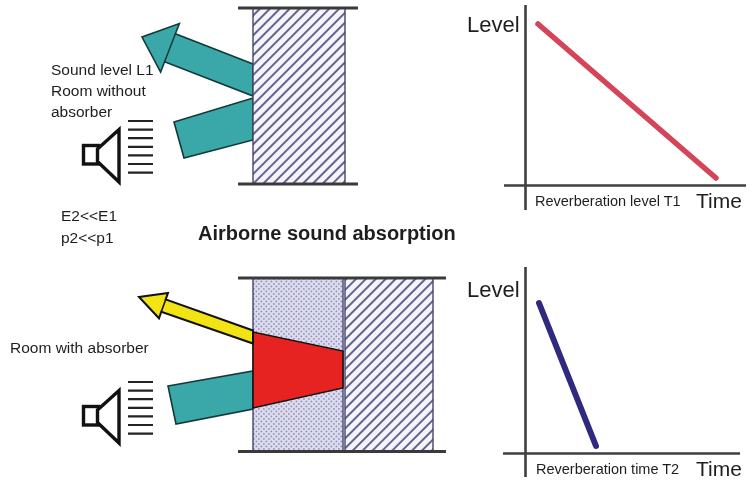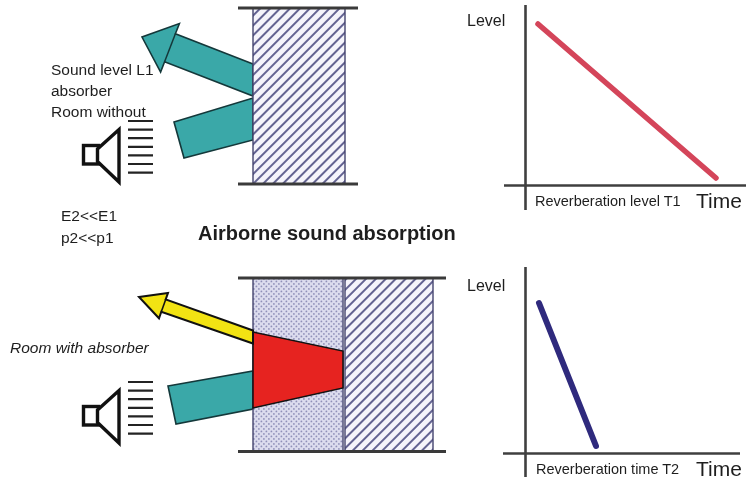--- a/index.html
+++ b/index.html
@@ -5,21 +5,21 @@
   html,body{margin:0;padding:0;background:#fff;}
   #stage{
     position:relative;width:750px;height:497px;background:#ffffff;
     font-family:"Liberation Sans", sans-serif;color:#1e1e1e;overflow:hidden;
   }
   #stage svg{position:absolute;left:0;top:0;}
   .txt{position:absolute;white-space:nowrap;color:#1e1e1e;}
   .lbl{font-size:15.5px;line-height:21px;}
   .formula{font-size:15.5px;line-height:22px;}
   .title{font-size:20px;font-weight:bold;}
-  .level{font-size:16px;}
+  .level{font-size:22px;}
   .time{font-size:21px;}
   .caption{font-size:14.5px;}
 </style>
 </head>
 <body>
 
 <div id="stage">
 
   <svg width="750" height="497" viewBox="0 0 750 497">
     <defs>
@@ -67,32 +67,32 @@
     <line x1="504" y1="185.5" x2="746" y2="185.5" stroke-width="2.6" stroke="#3f3f3f"></line>
     <line x1="538" y1="24" x2="716" y2="178" stroke-width="5.5" stroke-linecap="round" stroke="#d4455a"></line>
 
     <line x1="525.5" y1="267" x2="525.5" y2="477" stroke-width="2.6" stroke="#3f3f3f"></line>
     <line x1="503" y1="453.5" x2="740" y2="453.5" stroke-width="2.6" stroke="#3f3f3f"></line>
     <line x1="539" y1="303" x2="596" y2="446" stroke-width="6" stroke-linecap="round" stroke="#2f2a7d"></line>
   </svg>
 
   <div class="txt lbl" style="left:11px;top:59px;margin-left:40px;">
     <div>Sound level L1</div>
+    <div>Room without</div>
     <div>absorber</div>
-    <div>Room without</div>
   </div>
 
   <div class="txt formula" style="left:61px;top:205px;">
     <div>E2&lt;&lt;E1</div>
     <div>p2&lt;&lt;p1</div>
   </div>
 
   <div class="txt title" style="left:198px;top:222px;">Airborne sound absorption</div>
 
-  <div class="txt lbl" style="left:10px;top:336px;line-height:23px;font-style:italic;">
+  <div class="txt lbl" style="left:10px;top:336px;line-height:23px;">
     <div>Room with absorber</div>
   </div>
 
   <div class="txt level" style="left:467px;top:12px;">Level</div>
   <div class="txt caption" style="left:535px;top:193px;">Reverberation level T1</div>
   <div class="txt time" style="left:696px;top:189px;">Time</div>
 
   <div class="txt level" style="left:467px;top:277px;">Level</div>
   <div class="txt caption" style="left:536px;top:461px;">Reverberation time T2</div>
   <div class="txt time" style="left:696px;top:457px;">Time</div>

